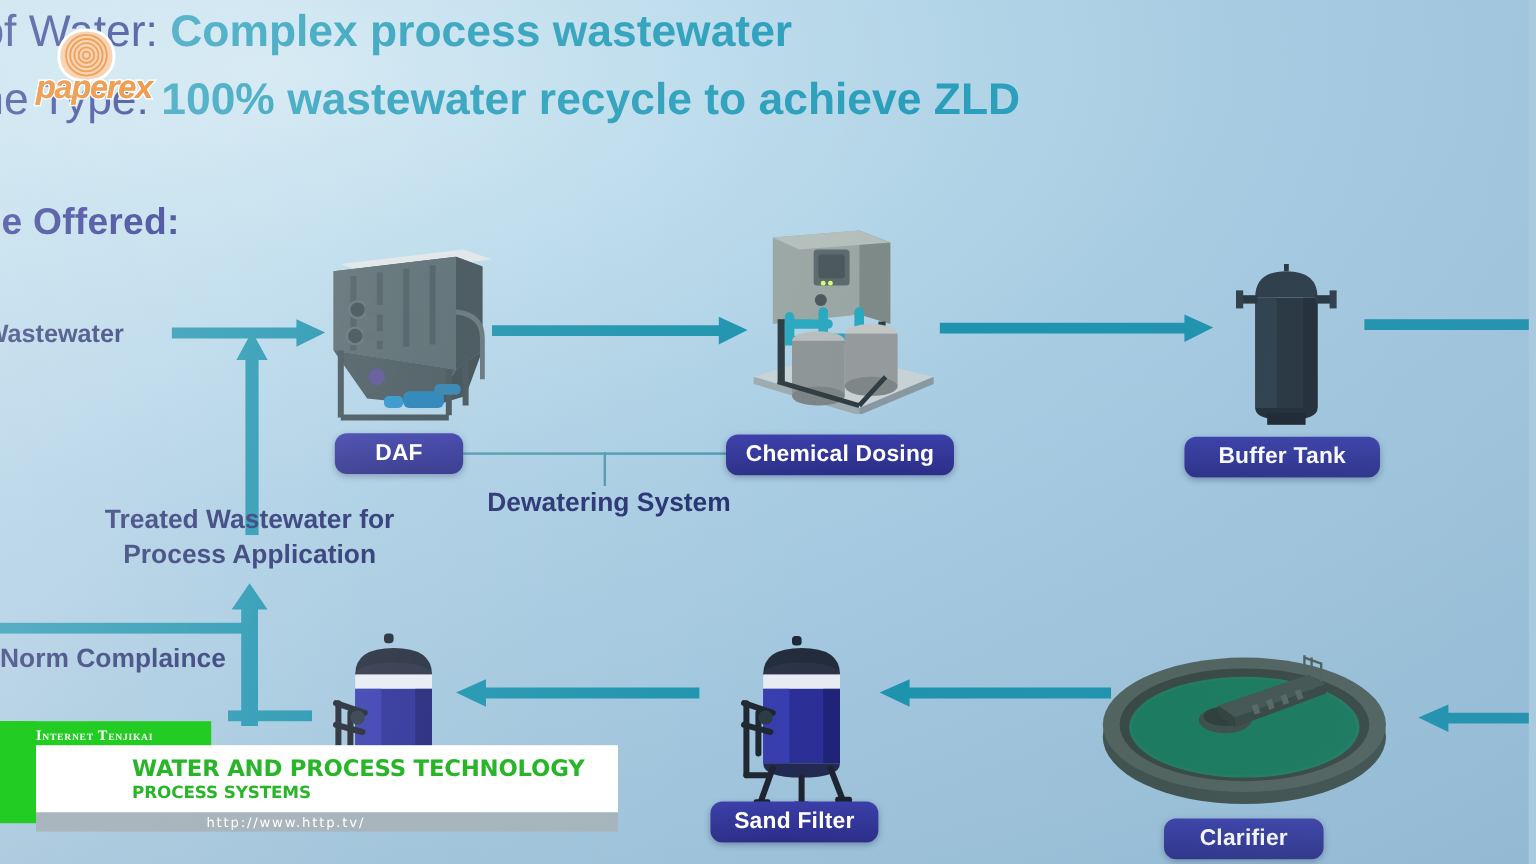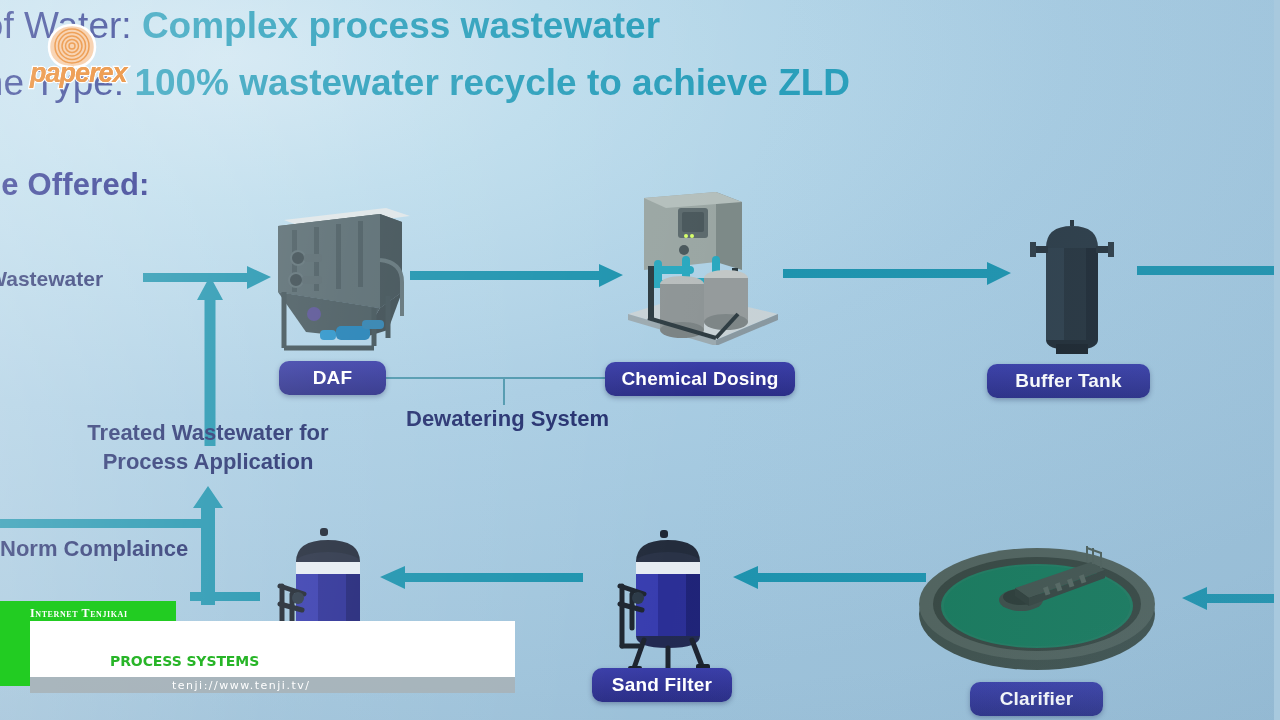--- a/index.html
+++ b/index.html
@@ -366,18 +366,19 @@
   <div class="navytxt" id="t-norm">B Norm Complaince</div>
 
   <div id="sheen"></div>
   <div id="vign"></div>
 
   <div id="tenji">
     <div id="tenji-green-bar"></div>
     <div id="tenji-green-left"></div>
     <div id="tenji-green-label">Internet Tenjikai</div>
     <div id="tenji-white"></div>
+    <div id="tenji-title">WATER AND PROCESS TECHNOLOGY</div>
     <div id="tenji-sub">PROCESS SYSTEMS</div>
     <div id="tenji-url-bar"></div>
-    <div id="tenji-url">tenji://www.tenji.tv/</div>
+    <div id="tenji-url">http://www.http.tv/</div>
   </div>
 
 </div>
 
 </body></html>

